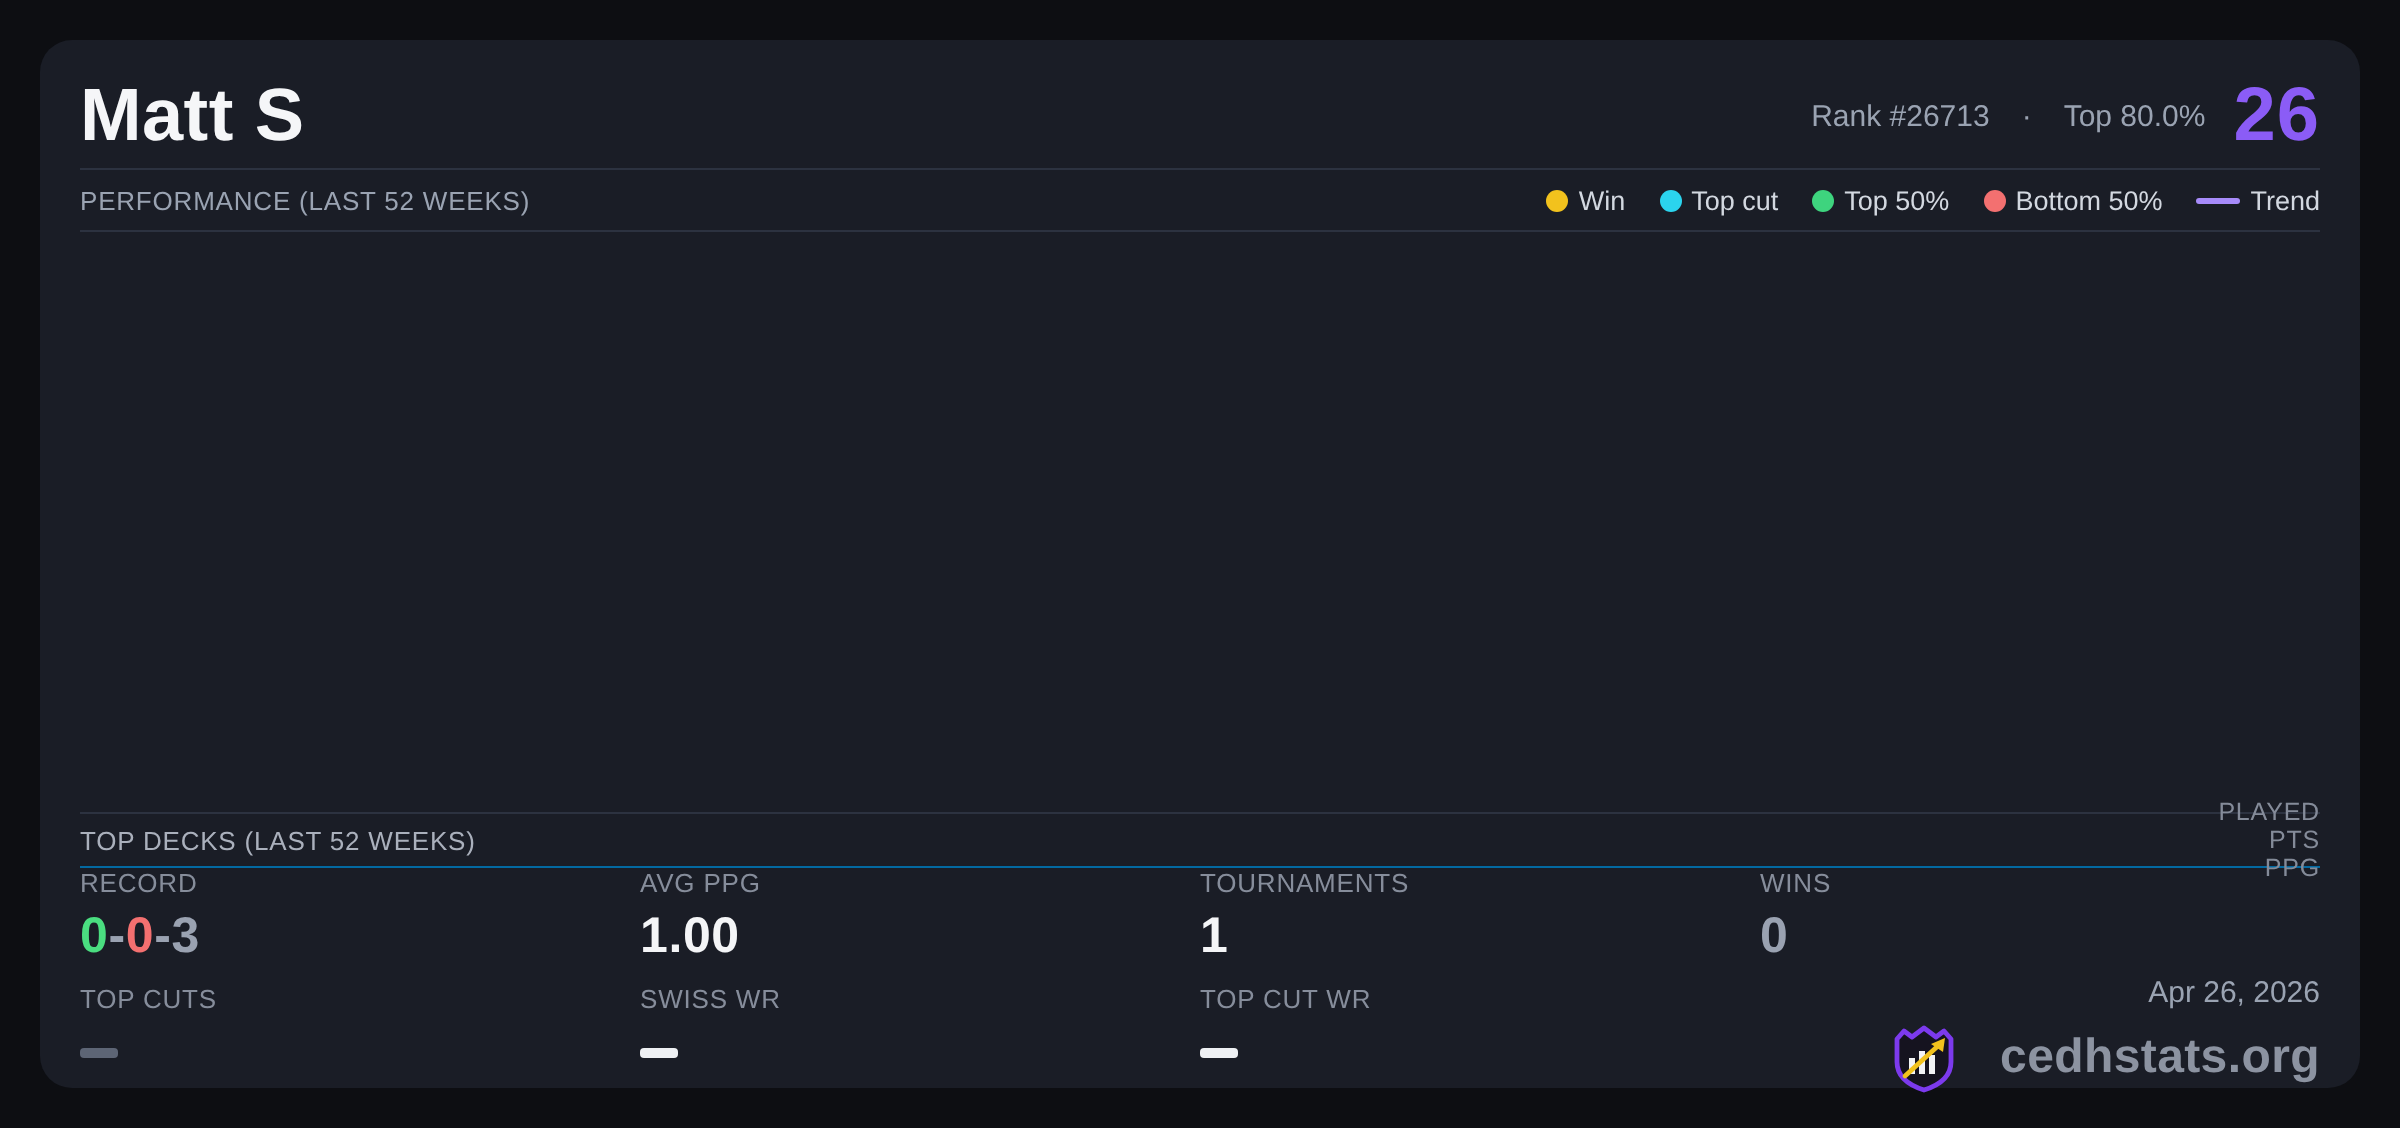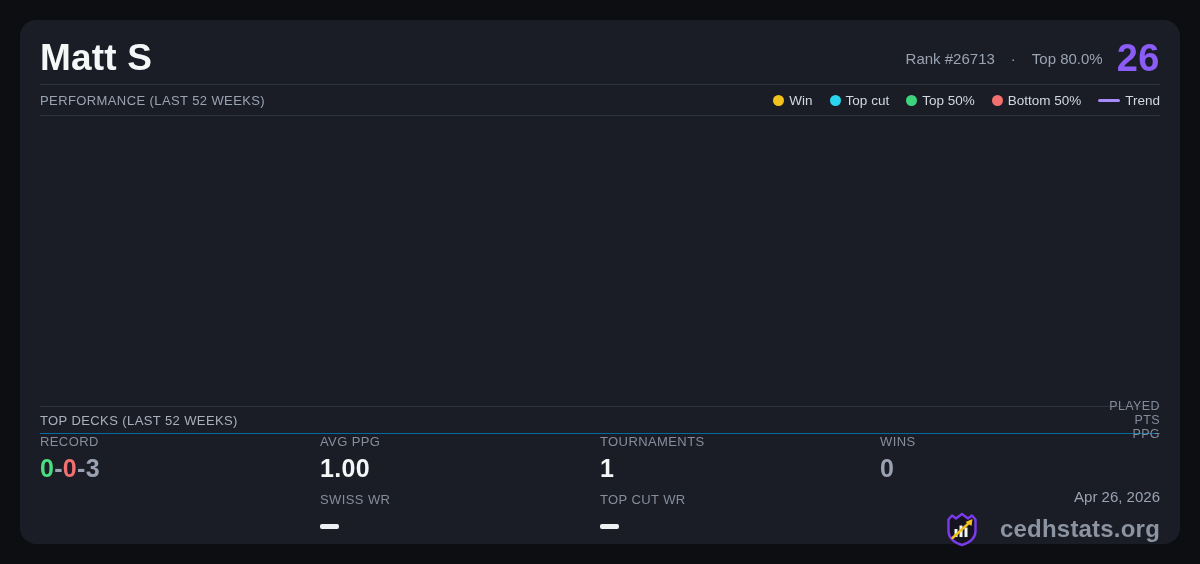--- a/index.html
+++ b/index.html
@@ -141,20 +141,24 @@
   </div>
   <div class="stat-cell row1 c3">
     <div class="stat-label">TOURNAMENTS</div>
     <div class="stat-value">1</div>
   </div>
   <div class="stat-cell row1 c4">
     <div class="stat-label">WINS</div>
     <div class="stat-value" style="color: rgb(154, 162, 177);">0</div>
   </div>
 
+  <div class="stat-cell row2 c1">
+    <div class="stat-label">TOP CUTS</div>
+    <div class="dash-bar" style="background-color: rgb(93, 101, 117);"></div>
+  </div>
   <div class="stat-cell row2 c2">
     <div class="stat-label">SWISS WR</div>
     <div class="dash-bar" style="background-color: rgb(238, 240, 243);"></div>
   </div>
   <div class="stat-cell row2 c3">
     <div class="stat-label">TOP CUT WR</div>
     <div class="dash-bar" style="background-color: rgb(238, 240, 243);"></div>
   </div>
 
   <div class="footer-right">

